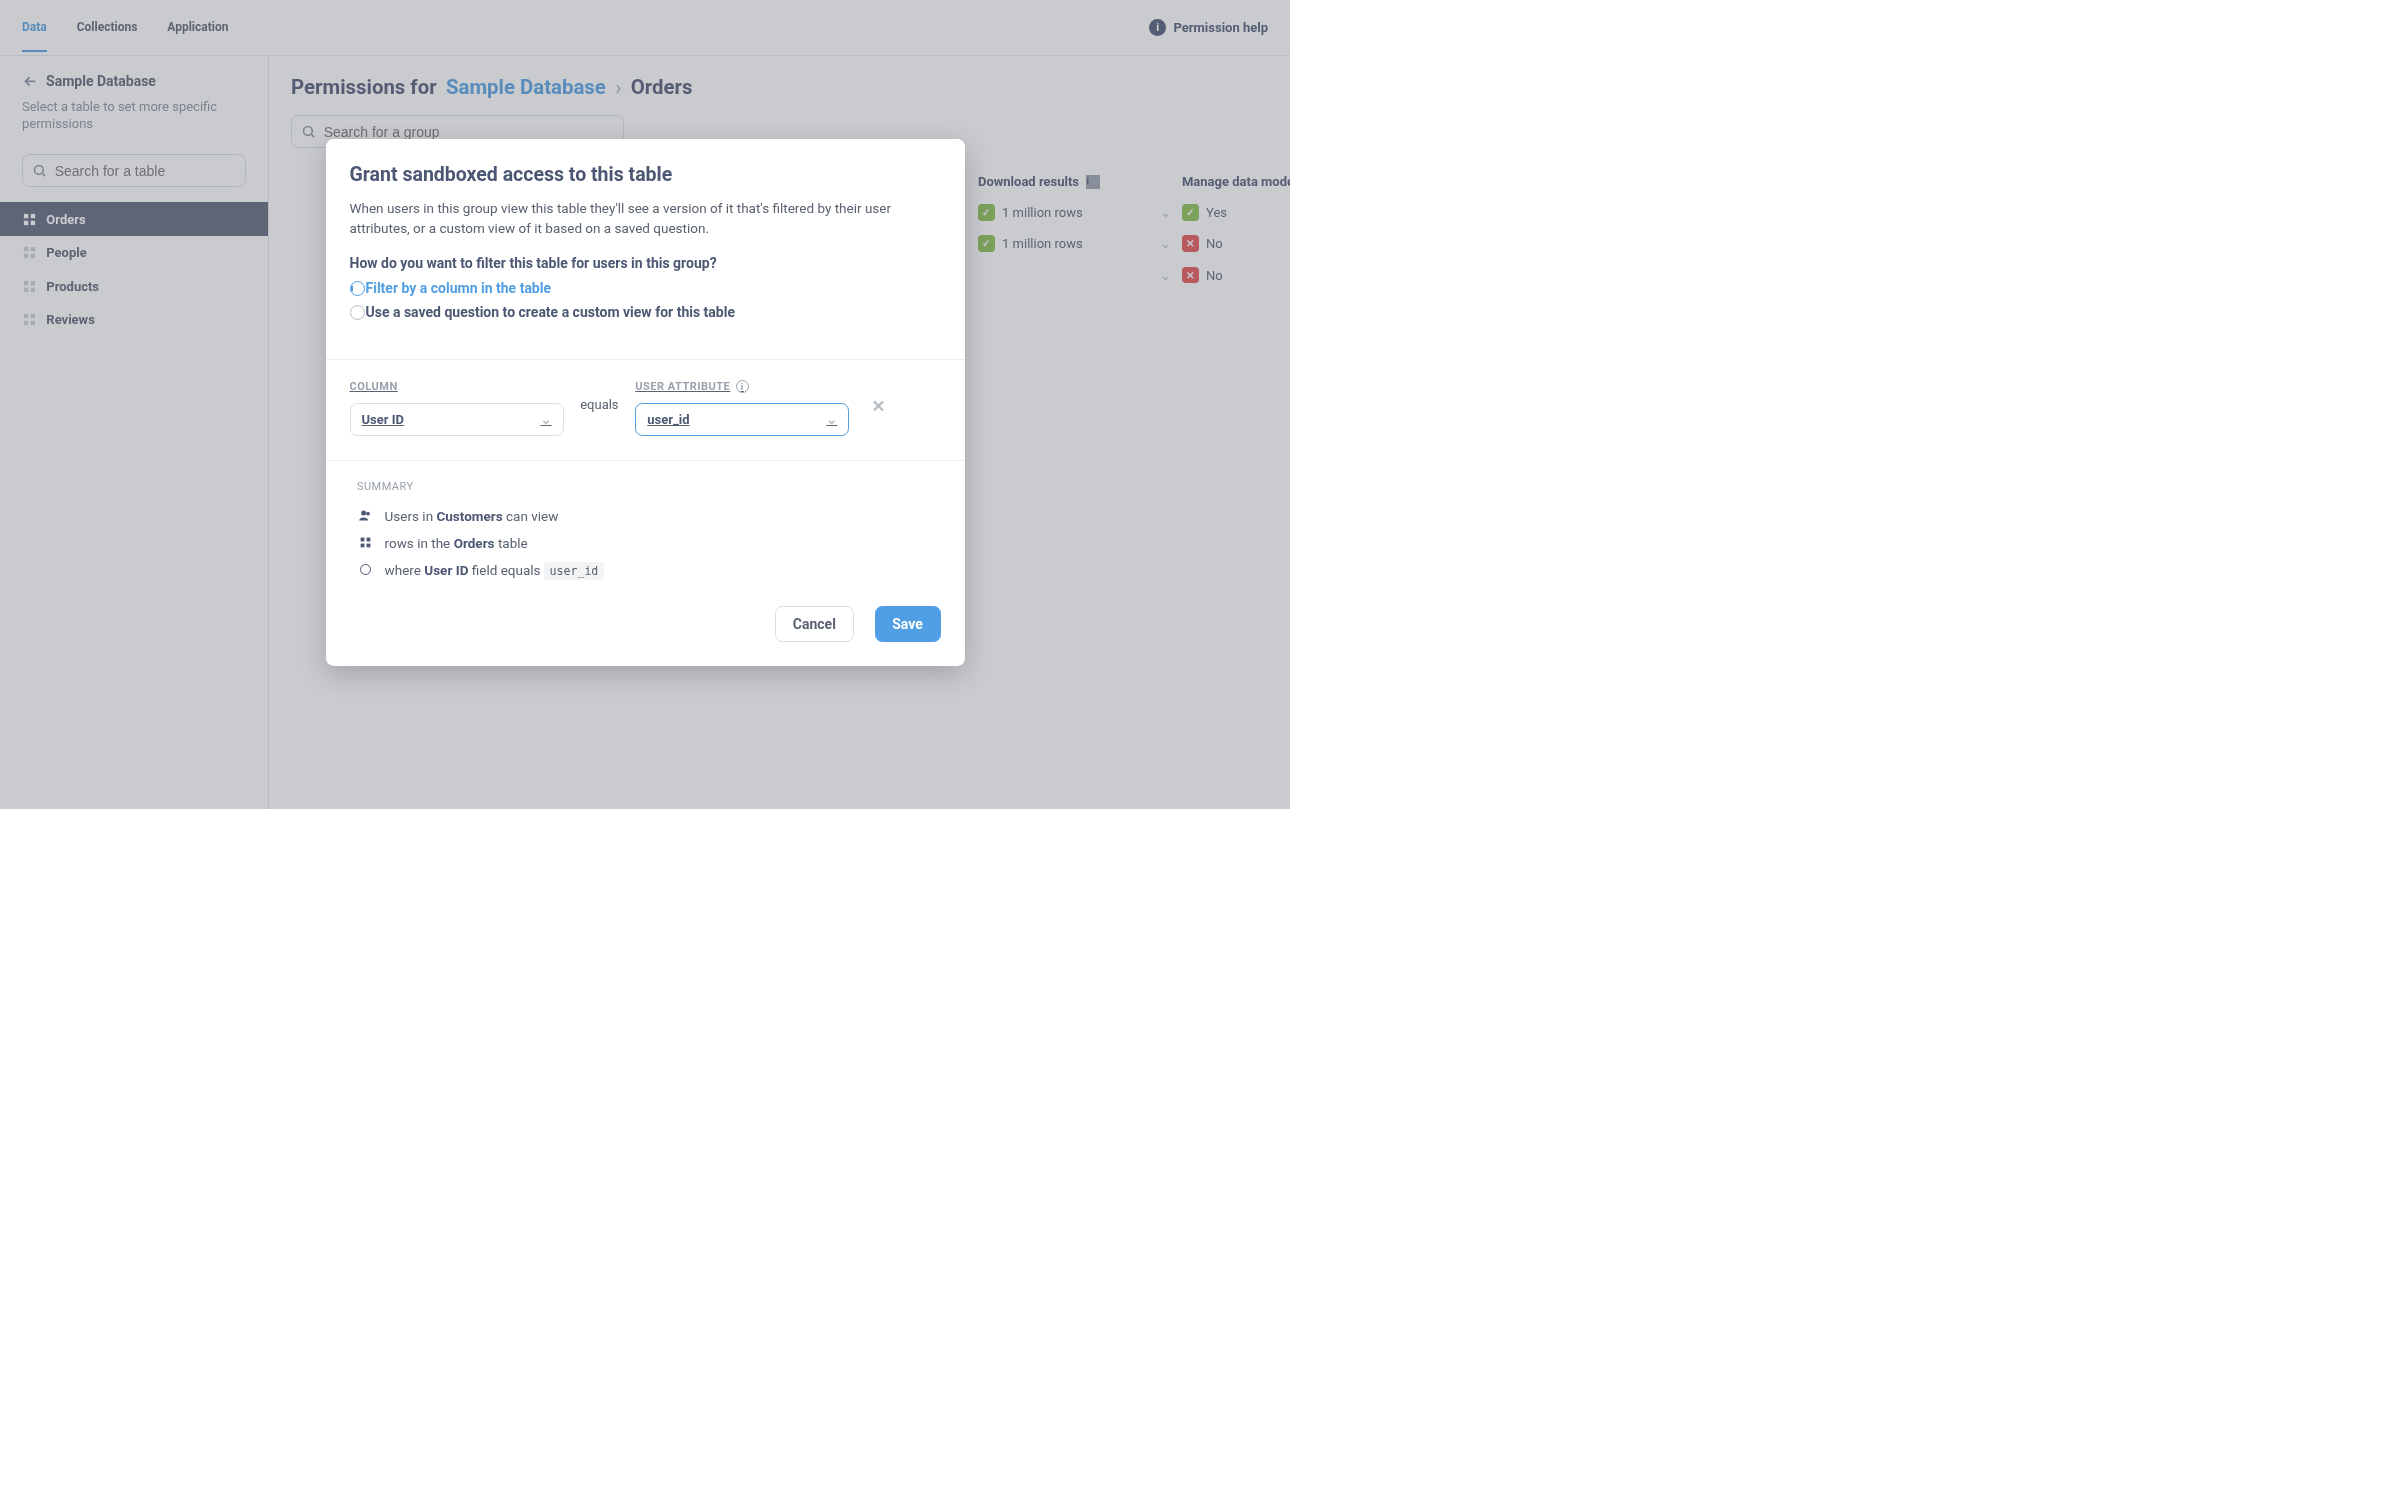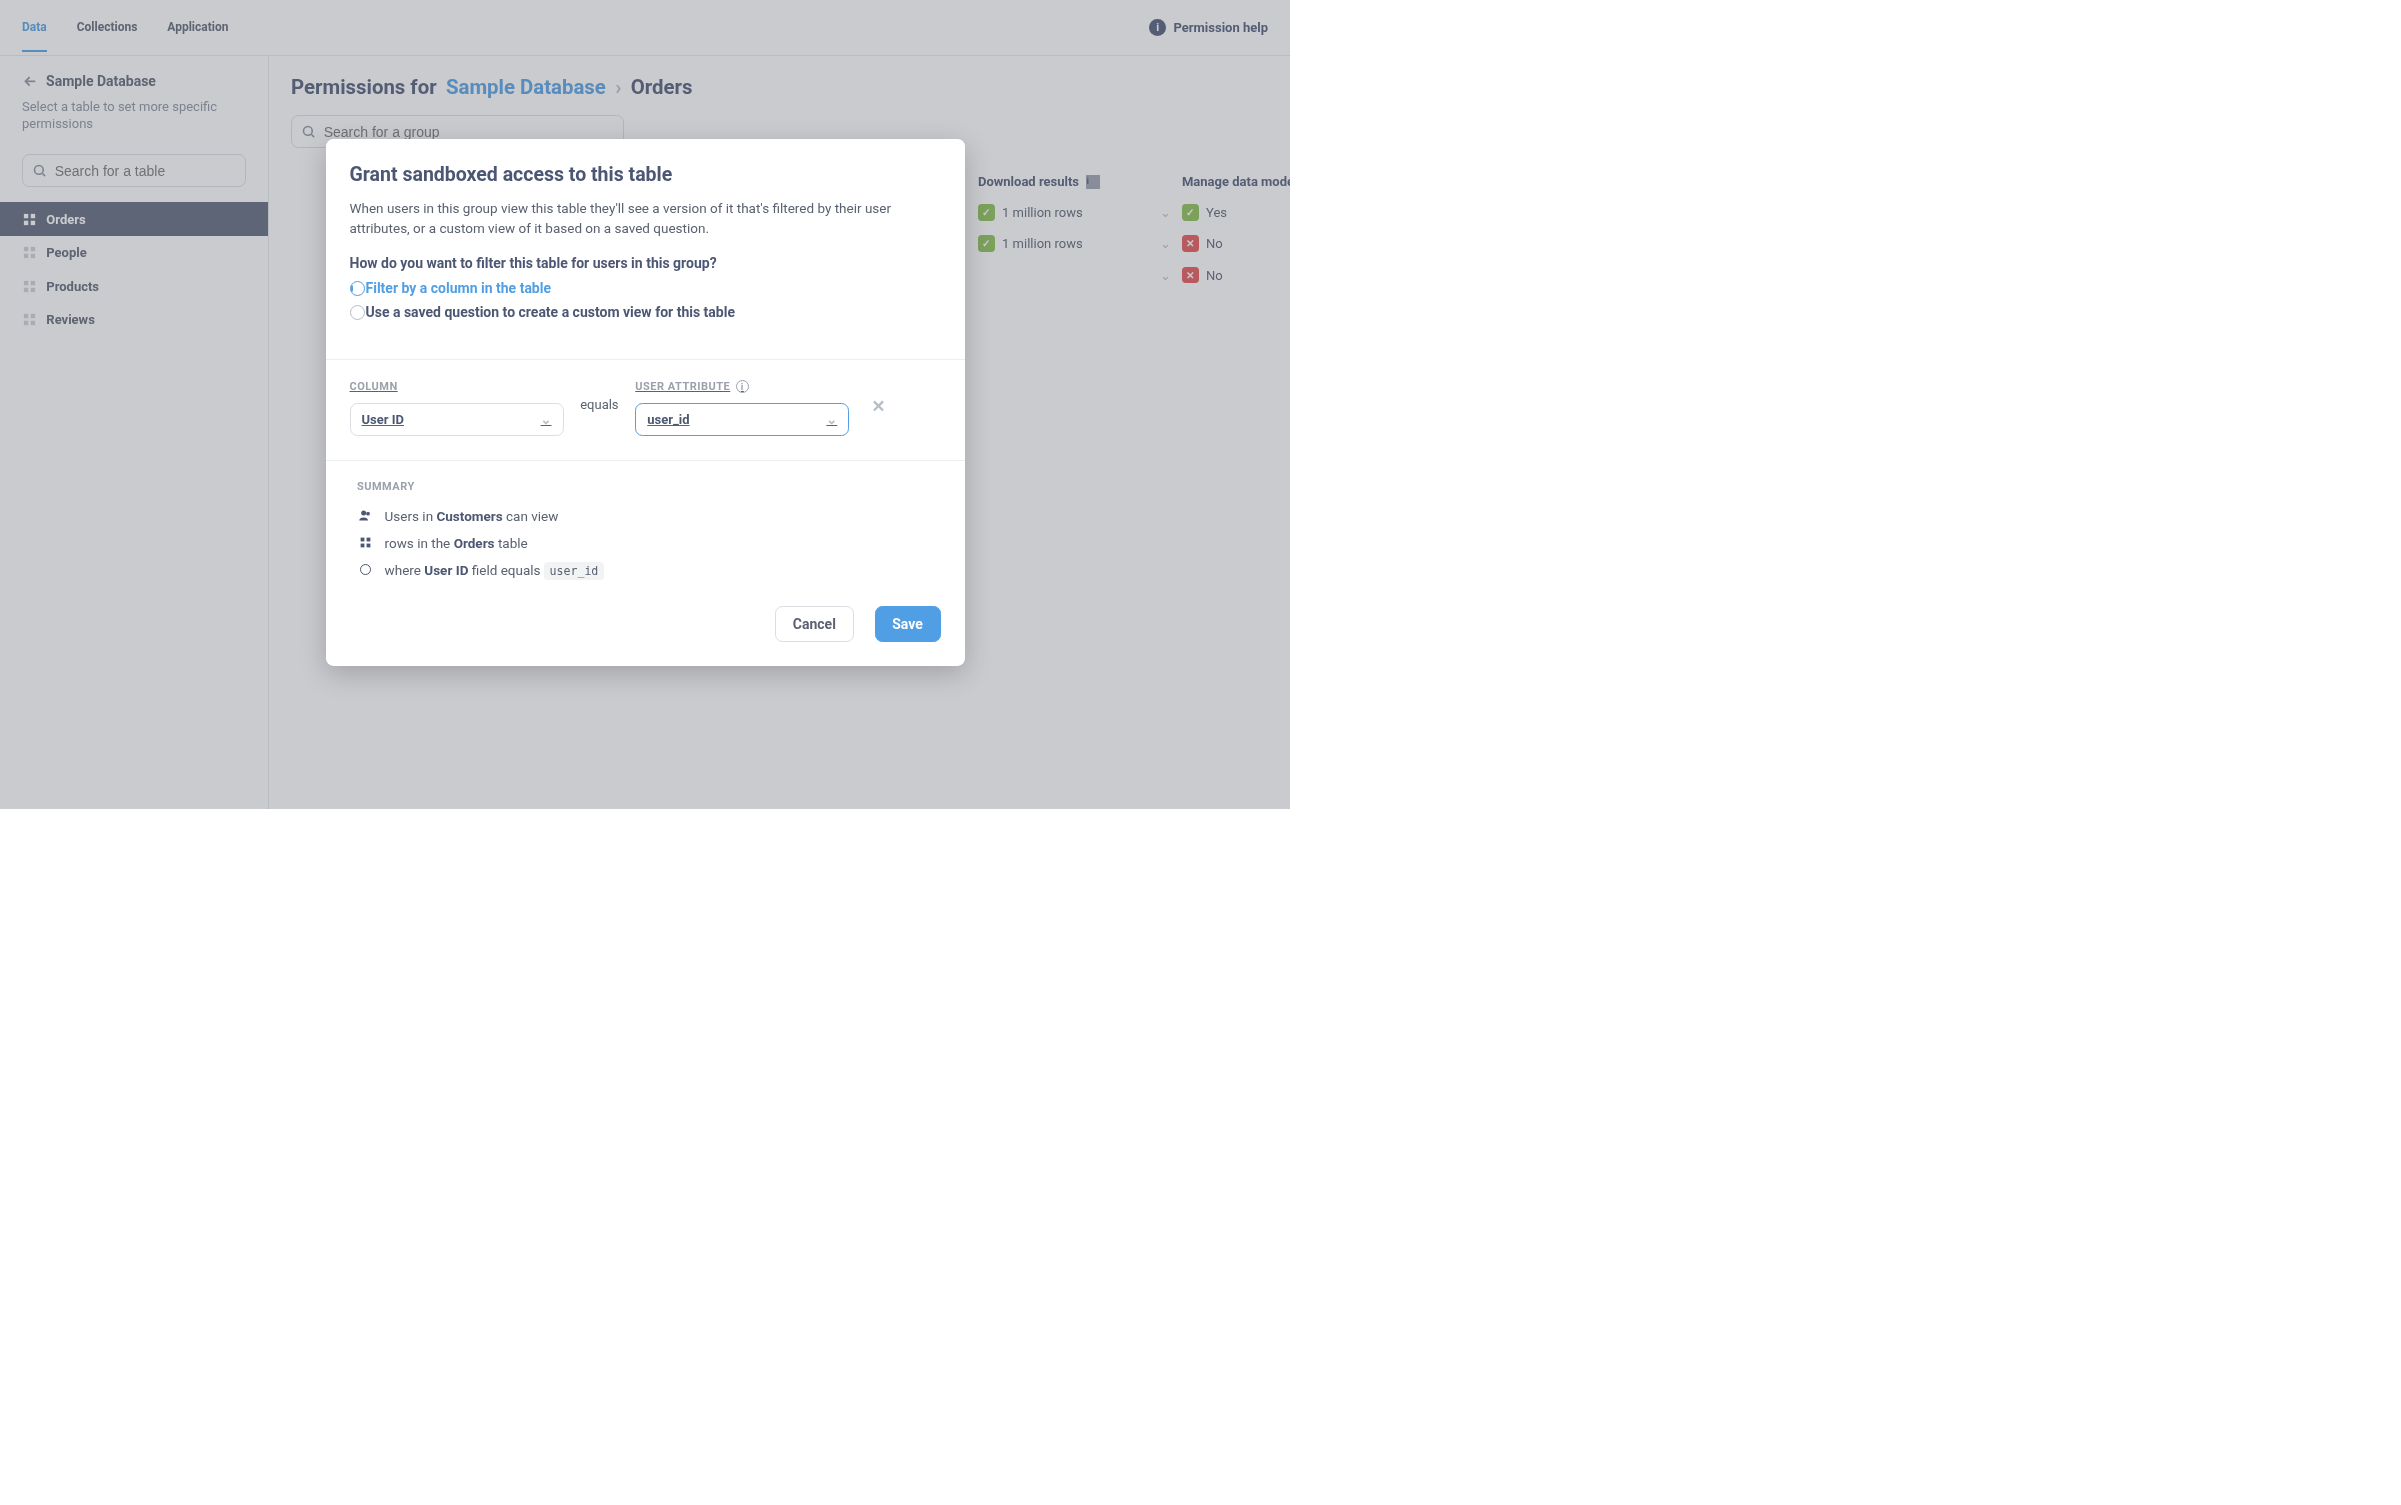--- a/index.html
+++ b/index.html
@@ -143,21 +143,21 @@
     display:flex; align-items:center; justify-content:space-between;
     border:0.9px solid #dadee3; border-radius:7.4px;
     padding: 8.4px 11px; min-width: 214px; font-weight:700; color:#4c5773; cursor:pointer;
   }
   .mselect.blue { border-color:#509ee3; }
   .eq { align-self:center; font-size:13px; color:#5a6270; padding: 0 0 7.4px 0; font-weight:400;}
   .xbtn { align-self:center; font-size:16.7px; color:#b7bdc6; cursor:pointer; padding: 0 0 5.6px 5.6px; font-weight:700;}
   .chev-down{ color:#b7bdc6; }
 
   .m-sum { border-top:0.9px solid #edeef0; padding: 18.6px 24px 0 24px; }
-  .slabel { font-size:11px; letter-spacing:0.5px; color:#9aa1ac; font-weight:700; margin-bottom:15px; padding-left:7.4px;}
+  .slabel { font-size:11px; letter-spacing:0.5px; color:#9aa1ac; font-weight:400; margin-bottom:15px; padding-left:7.4px;}
   .srow { display:flex; align-items:center; gap:11px; margin-bottom:11px; font-size:13.5px; color:#5a6270; padding-left:7.4px;}
   .srow .sicon{ width:16.7px; display:flex; justify-content:center; color:#4c5773;}
   .srow b { color:#4c5773; font-weight:700;}
   .code { background:#f2f3f5; padding:1.9px 5.6px; border-radius:3.7px; font-family: ui-monospace, Menlo, monospace; font-size:11.6px; color:#5a6270;}
   .circle-o{ width:11px;height:11px;border:1.7px solid #4c5773;border-radius:50%;display:inline-block;}
 
   .m-foot{ display:flex; justify-content:flex-end; gap:21px; padding: 16.7px 24px 24px 24px;}
   .btn{ padding:9.3px 16.7px; border-radius:7.4px; font-weight:700; font-size:14px; cursor:pointer;}
   .btn-secondary{ background:#fff; border:0.9px solid #dadee3; color:#5a6270;}
   .btn-primary{ background:#509ee3; border:0.9px solid #509ee3; color:#fff;}

